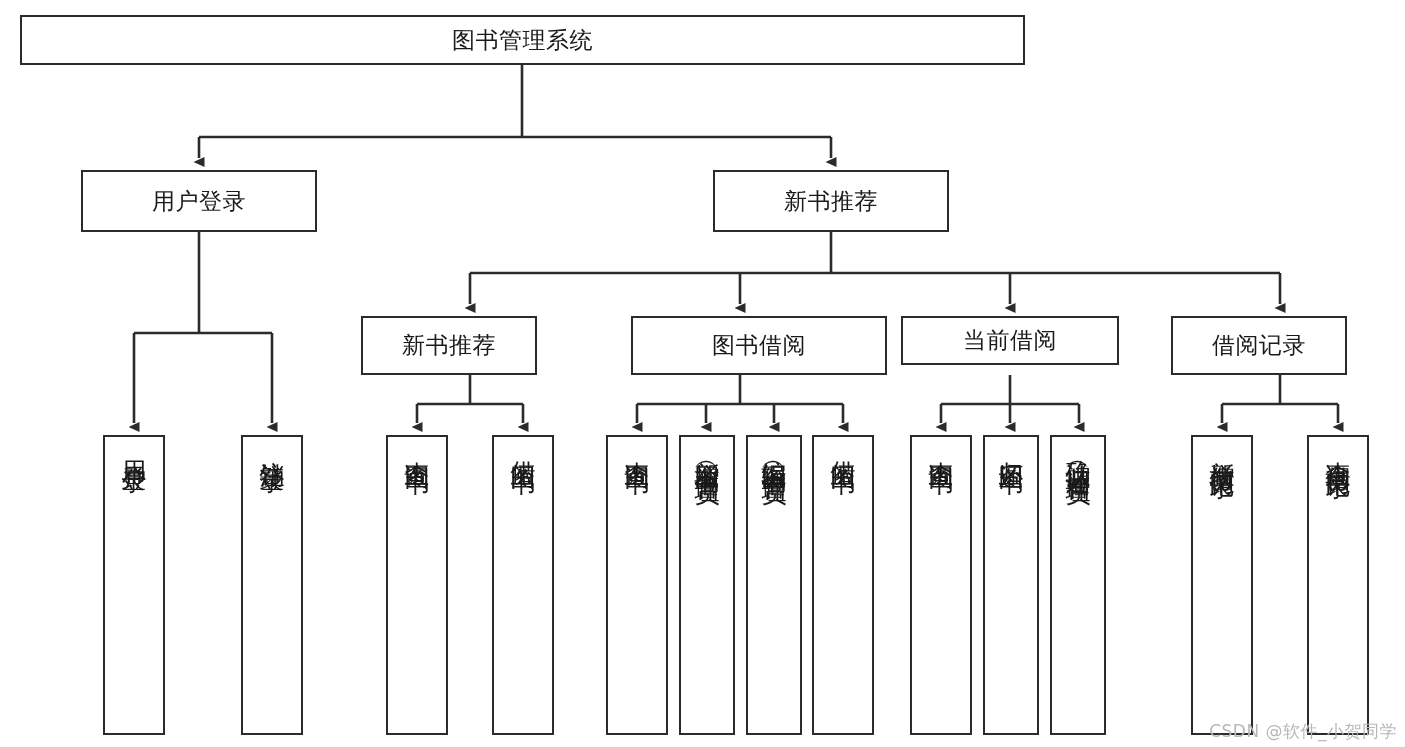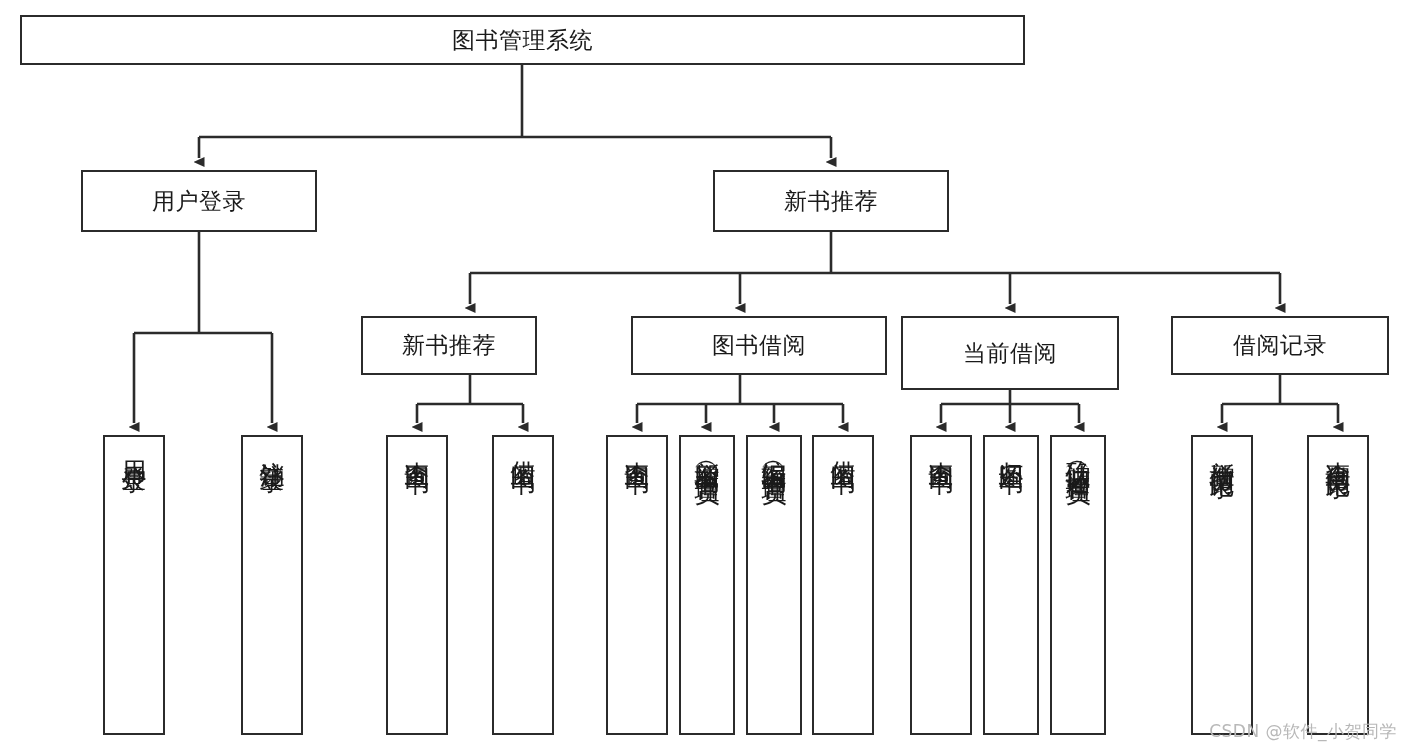--- a/index.html
+++ b/index.html
@@ -146,25 +146,25 @@
   </div>
 
   <div class="node h" style="left:361px; top:316px; width:176px; height:59px;">
     <span class="label">新书推荐</span>
   </div>
 
   <div class="node h" style="left:631px; top:316px; width:256px; height:59px;">
     <span class="label">图书借阅</span>
   </div>
 
-  <div class="node h" style="left:901px; top:316px; width:218px; height:74px;">
+  <div class="node h" style="left:901px; top:316px; width:218px; height:49px;">
     <span class="label">当前借阅</span>
   </div>
 
-  <div class="node h" style="left:1171px; top:316px; width:218px; height:59px;">
+  <div class="node h" style="left:1171px; top:316px; width:176px; height:59px;">
     <span class="label">借阅记录</span>
   </div>
 
   <div class="node v" style="left:103px; top:435px; width:62px; height:300px;">
     <span class="label">用户登录</span>
   </div>
   <div class="node v" style="left:241px; top:435px; width:62px; height:300px;">
     <span class="label">注销登录</span>
   </div>
 

